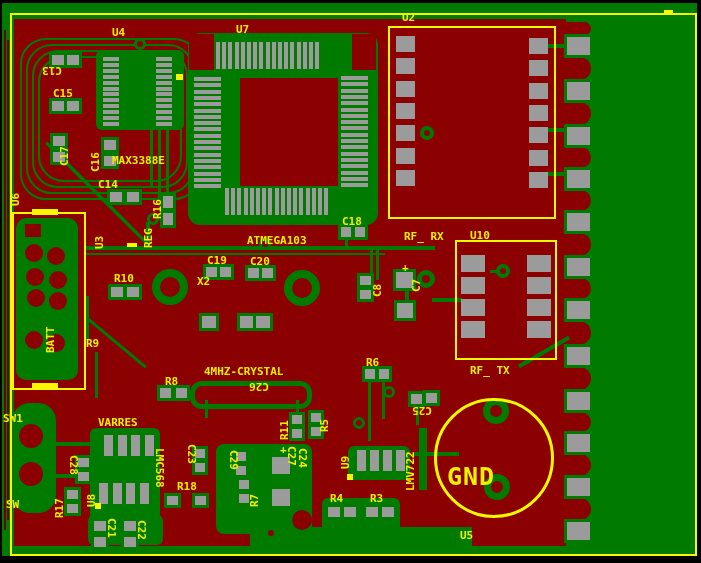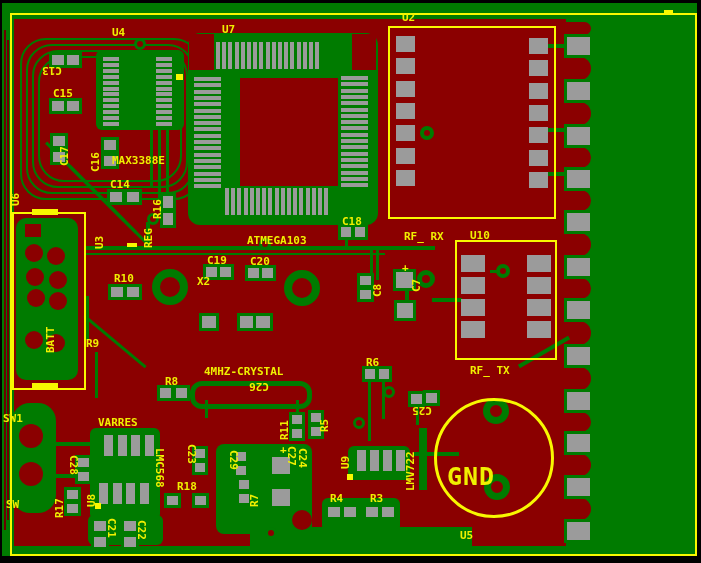--- a/index.html
+++ b/index.html
@@ -99,26 +99,26 @@
   <div class="ymark" style="left:32px;top:209px;width:26px;height:6px"></div>
   <div class="ymark" style="left:32px;top:383px;width:26px;height:6px"></div>
   <div class="gndring" style="left:434px;top:398px;width:114px;height:114px"></div>
   <div class="ymark" style="left:176px;top:74px;width:7px;height:6px"></div>
   <div class="ymark" style="left:95px;top:503px;width:6px;height:6px"></div>
   <div class="ymark" style="left:347px;top:474px;width:6px;height:6px"></div>
   <div class="ymark" style="left:127px;top:243px;width:10px;height:4px"></div>
   <div class="ymark" style="left:664px;top:10px;width:9px;height:5px"></div>
 
   <div class="lbl" style="left:112px;top:27px">U4</div>
-  <div class="lbl" style="left:222px;top:24px">U7</div>
+  <div class="lbl" style="left:236px;top:24px">U7</div>
   <div class="lbl" style="left:402px;top:12px">U2</div>
   <div class="lbl r180" style="left:42px;top:64px">C13</div>
   <div class="lbl" style="left:53px;top:88px">C15</div>
   <div class="lbl" style="left:112px;top:155px">MAX3388E</div>
-  <div class="lbl" style="left:110px;top:179px">C14</div>
+  <div class="lbl" style="left:98px;top:179px">C14</div>
   <div class="lbl" style="left:342px;top:216px">C18</div>
   <div class="lbl" style="left:247px;top:235px">ATMEGA103</div>
   <div class="lbl" style="left:404px;top:231px">RF_ RX</div>
   <div class="lbl" style="left:470px;top:230px">U10</div>
   <div class="lbl" style="left:470px;top:365px">RF_ TX</div>
   <div class="lbl" style="left:207px;top:255px">C19</div>
   <div class="lbl" style="left:250px;top:256px">C20</div>
   <div class="lbl" style="left:197px;top:276px">X2</div>
   <div class="lbl" style="left:114px;top:273px">R10</div>
   <div class="lbl" style="left:86px;top:338px">R9</div>

